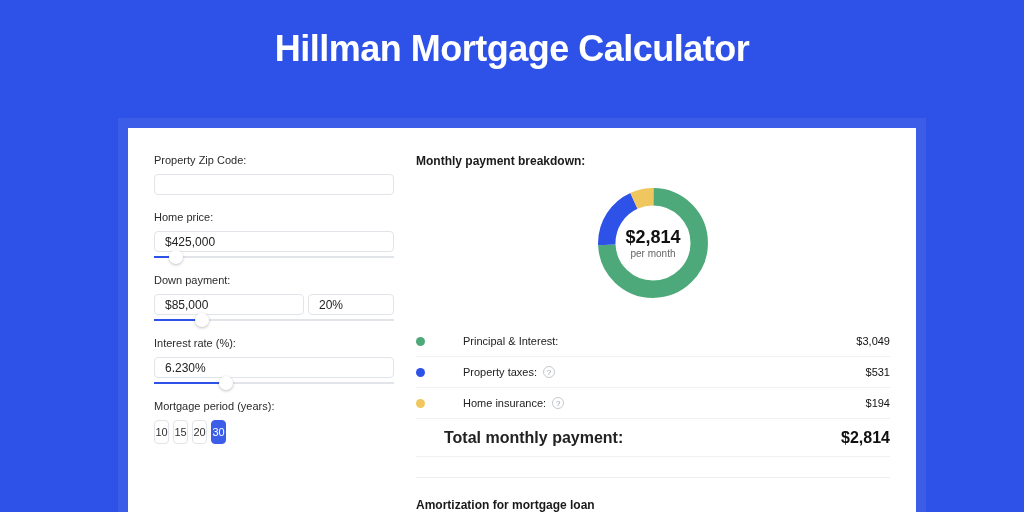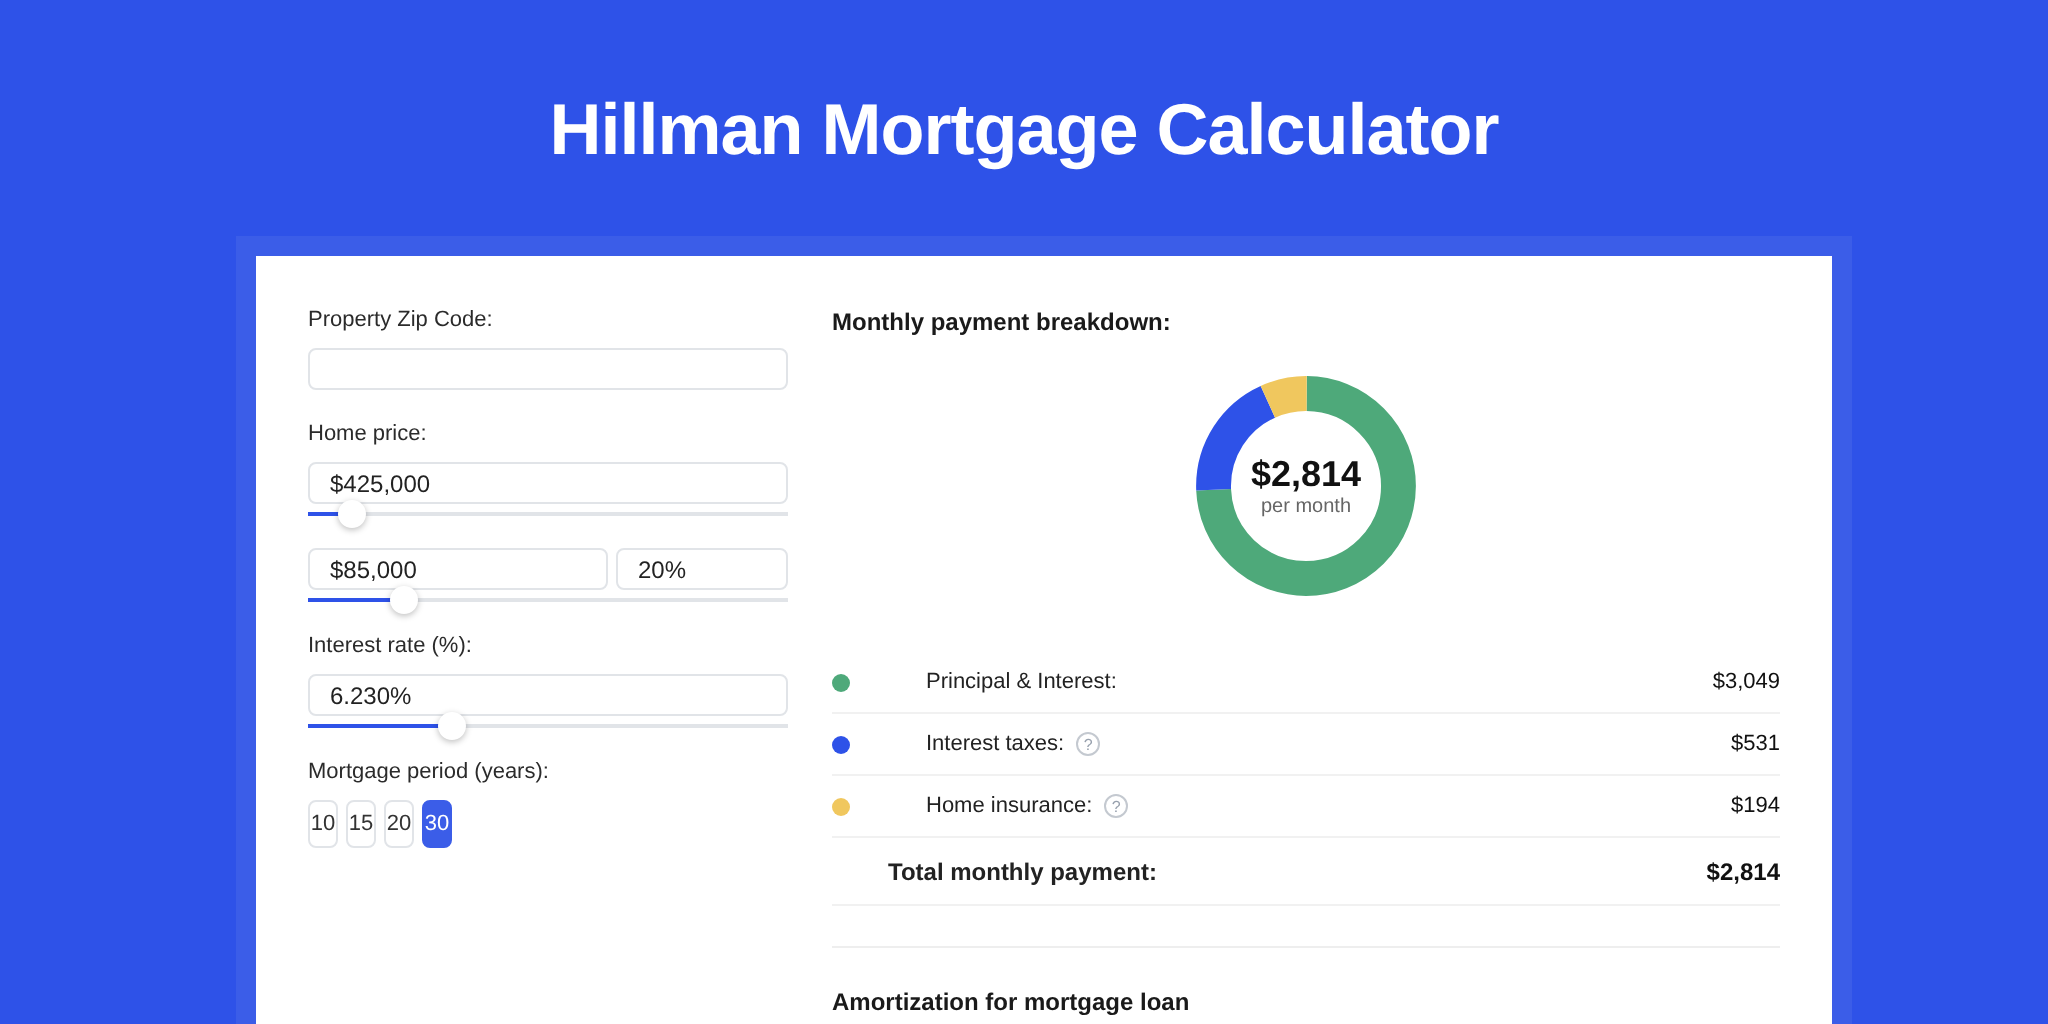--- a/index.html
+++ b/index.html
@@ -1,20 +1,20 @@
 <!DOCTYPE html>
 <html><head>
 <meta charset="utf-8">
 <style>
   * { box-sizing: border-box; margin: 0; padding: 0; }
   html, body { width: 1024px; height: 512px; overflow: hidden; font-family: -apple-system, BlinkMacSystemFont, "Segoe UI", Helvetica, Arial, sans-serif; }
   body { background: #2e52e8; }
   .page-title {
     color: #fff; text-align: center; font-size: 36px; font-weight: 800;
-    padding-top: 44px; letter-spacing: -0.5px;
+    padding-top: 28px; letter-spacing: -0.5px;
   }
   .card {
     position: absolute; left: 128px; top: 128px; width: 788px; height: 560px;
     background: #fff; box-shadow: 0 0 0 10px #3b5de8;
   }
   .inner {
     display: flex; gap: 22px; padding: 26px 26px 0 26px;
   }
   .left { width: 240px; flex: 0 0 240px; }
   .right { flex: 1; min-width: 0; }
@@ -60,21 +60,21 @@
   .legend-row:last-of-type { border-bottom: none; }
   .dot { width: 9px; height: 9px; border-radius: 50%; margin-right: 10px; flex-shrink:0; }
   .leg-lbl { font-size: 11px; color: #222; flex: 0 0 auto; margin-left: 28px; }
   .info-ic {
     width: 12px; height: 12px; border: 1px solid #c4c9d0; border-radius: 50%;
     display: inline-flex; align-items: center; justify-content: center;
     font-size: 8px; color: #97a0ad; margin-left: 6px;
   }
   .leg-val { font-size: 11px; color: #111; margin-left: auto; }
   .total-row { padding-top: 10px; }
-  .total-row .leg-lbl, .total-row .leg-val { font-weight: 700; font-size: 12px; }
+  .total-row .leg-lbl, .total-row .leg-val { font-weight: 700; font-size: 16px; }
   .amort-box {
     border-top: 1px solid #eee; margin-top: 20px; padding-top: 20px;
   }
 </style>
 </head>
 <body>
 
 <h1 class="page-title">Hillman Mortgage Calculator</h1>
 
 <div class="card">
@@ -90,20 +90,21 @@
       <div class="field-block">
         <label class="lbl">Home price:</label>
         <input class="txt" value="$425,000" style="">
         <div class="slider-track">
           <div class="slider-fill" style="width:9%"></div>
           <div class="slider-thumb" style="left:9%"></div>
         </div>
       </div>
 
       <div class="field-block">
+        <label class="lbl">Down payment:</label>
         <div class="row-2">
           <input class="txt" value="$85,000" style="">
           <input class="txt" value="20%" style="">
         </div>
         <div class="slider-track">
           <div class="slider-fill" style="width:20%"></div>
           <div class="slider-thumb" style="left:20%"></div>
         </div>
       </div>
 
@@ -146,21 +147,21 @@
         </div>
       </div>
 
       <div class="legend-row">
         <span class="dot" style="background:#4ea97a"></span>
         <span class="leg-lbl">Principal &amp; Interest:</span>
         <span class="leg-val">$3,049</span>
       </div>
       <div class="legend-row">
         <span class="dot" style="background:#2e52e8"></span>
-        <span class="leg-lbl">Interest taxes:</span>
+        <span class="leg-lbl">Property taxes:</span>
         <span class="info-ic">?</span>
         <span class="leg-val">$531</span>
       </div>
       <div class="legend-row">
         <span class="dot" style="background:#f0c75e"></span>
         <span class="leg-lbl">Home insurance:</span>
         <span class="info-ic">?</span>
         <span class="leg-val">$194</span>
       </div>
       <div class="legend-row total-row">

